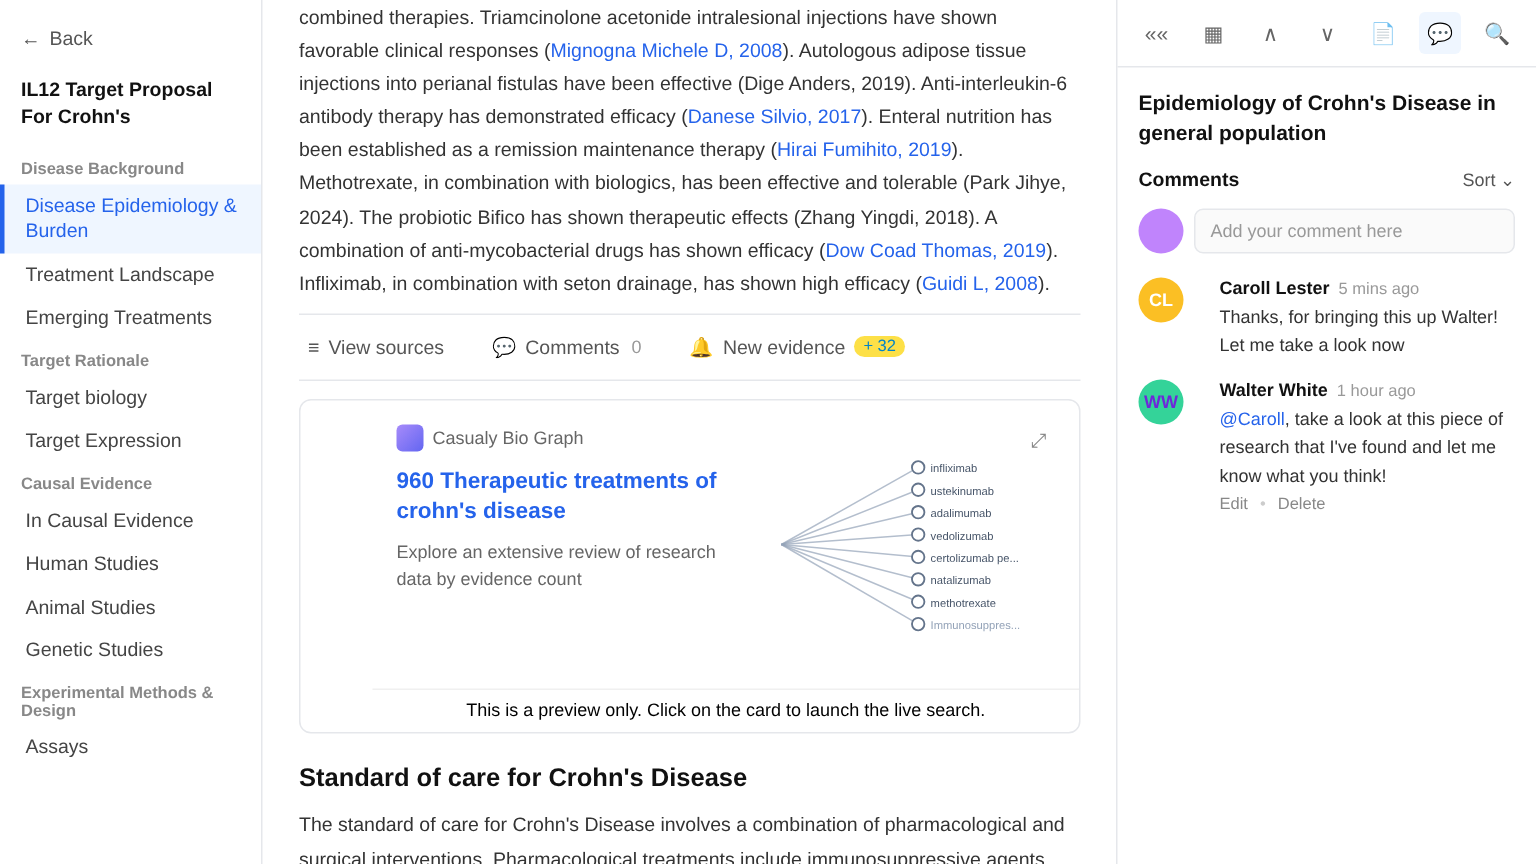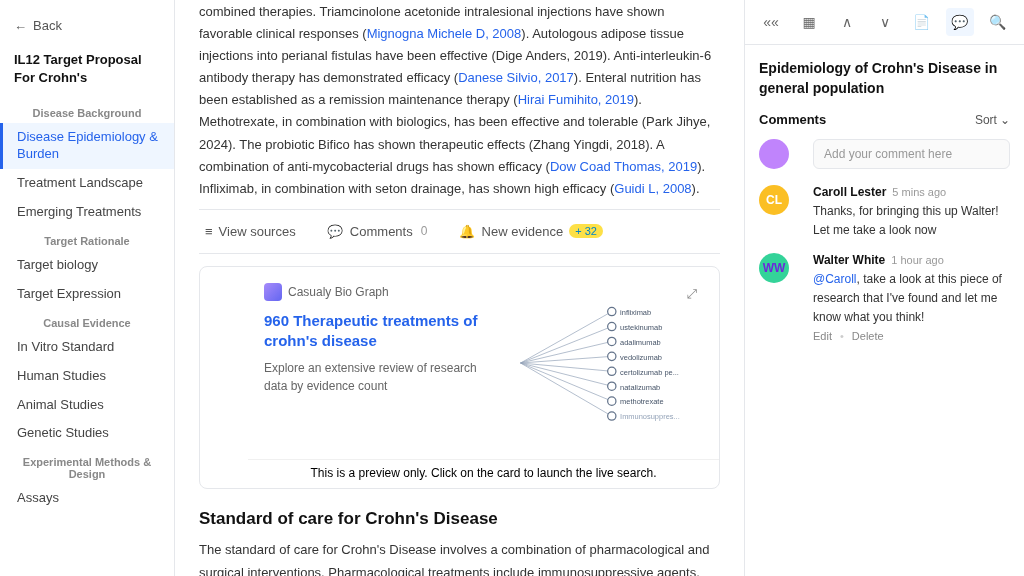--- a/index.html
+++ b/index.html
@@ -18,21 +18,21 @@
       display: flex; align-items: center; gap: 6px;
       padding: 6px 14px; color: #555; font-size: 13px; cursor: pointer;
       margin-bottom: 8px;
     }
     .sidebar-title {
       padding: 4px 14px 12px 14px;
       font-size: 13px; font-weight: 600; color: #111; line-height: 1.4;
     }
     .sidebar-section-label {
       padding: 8px 14px 4px 14px;
-      font-size: 11px; font-weight: 600; color: #888; text-transform: none; text-align: center;
+      font-size: 11px; font-weight: 600; color: #888; text-transform: none;
     }
     .sidebar-item {
       padding: 6px 14px; font-size: 13px; color: #444; cursor: pointer;
       border-left: 3px solid transparent; line-height: 1.3;
     }
     .sidebar-item.active {
       color: #2563eb; border-left: 3px solid #2563eb; background: #eff6ff;
       font-weight: 500;
     }
 
@@ -138,21 +138,21 @@
     }
     .comments-header {
       display: flex; align-items: center; justify-content: space-between;
       margin-bottom: 12px;
     }
     .comments-label { font-size: 13px; font-weight: 600; color: #111; }
     .sort-btn { font-size: 12px; color: #555; cursor: pointer; display: flex; align-items: center; gap: 3px; }
 
     
     .comment-input-row {
-      display: flex; gap: 24px; align-items: flex-end; margin-bottom: 16px;
+      display: flex; gap: 7px; align-items: flex-end; margin-bottom: 16px;
     }
     .avatar {
       width: 30px; height: 30px; border-radius: 50%;
       background: #d1d5db; flex-shrink: 0; overflow: hidden;
       display: flex; align-items: center; justify-content: center;
       font-size: 12px; font-weight: 600; color: #555;
     }
     .avatar.caroll { background: #fbbf24; color: #fff; }
     .avatar.walter { background: #34d399; color: #6d28d9; }
     .avatar.me { background: #c084fc; color: #fff; }
@@ -187,21 +187,21 @@
   <div class="sidebar-section-label">Disease Background</div>
   <div class="sidebar-item active">Disease Epidemiology &amp; Burden</div>
   <div class="sidebar-item">Treatment Landscape</div>
   <div class="sidebar-item">Emerging Treatments</div>
 
   <div class="sidebar-section-label">Target Rationale</div>
   <div class="sidebar-item">Target biology</div>
   <div class="sidebar-item">Target Expression</div>
 
   <div class="sidebar-section-label">Causal Evidence</div>
-  <div class="sidebar-item">In Vitro Standard</div>
+  <div class="sidebar-item">In Causal Evidence</div>
   <div class="sidebar-item">Human Studies</div>
   <div class="sidebar-item">Animal Studies</div>
   <div class="sidebar-item">Genetic Studies</div>
 
   <div class="sidebar-section-label">Experimental Methods &amp; Design</div>
   <div class="sidebar-item">Assays</div>
 </div>
 
 <div id="main">
   <p class="main-text">

